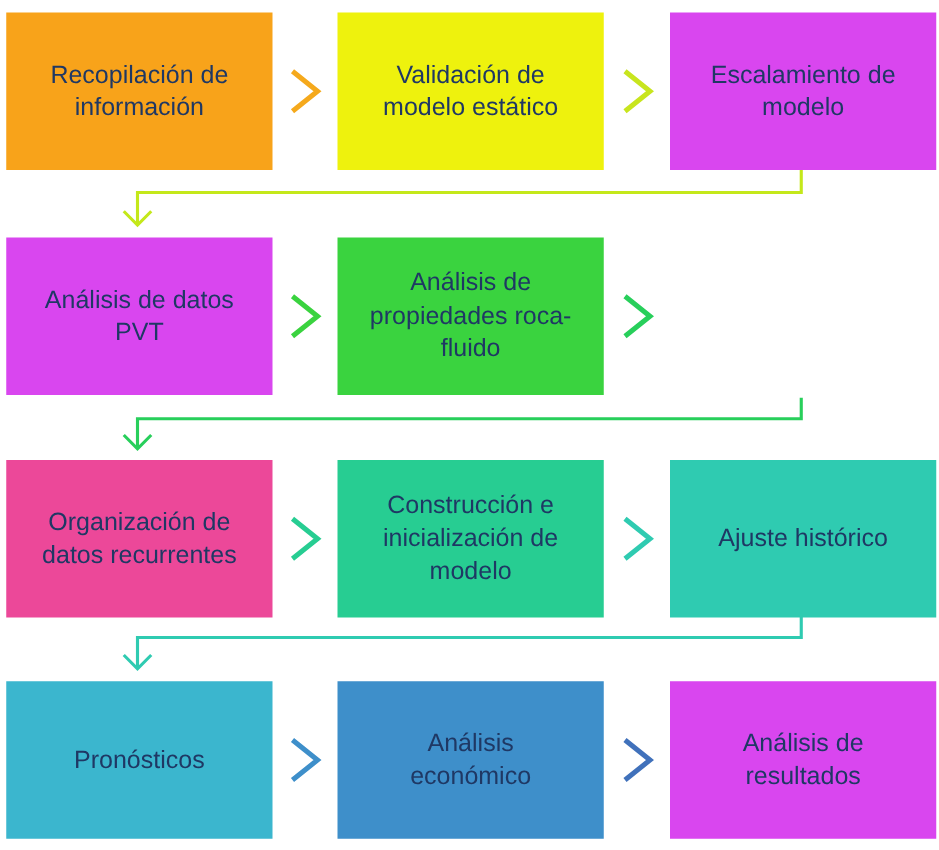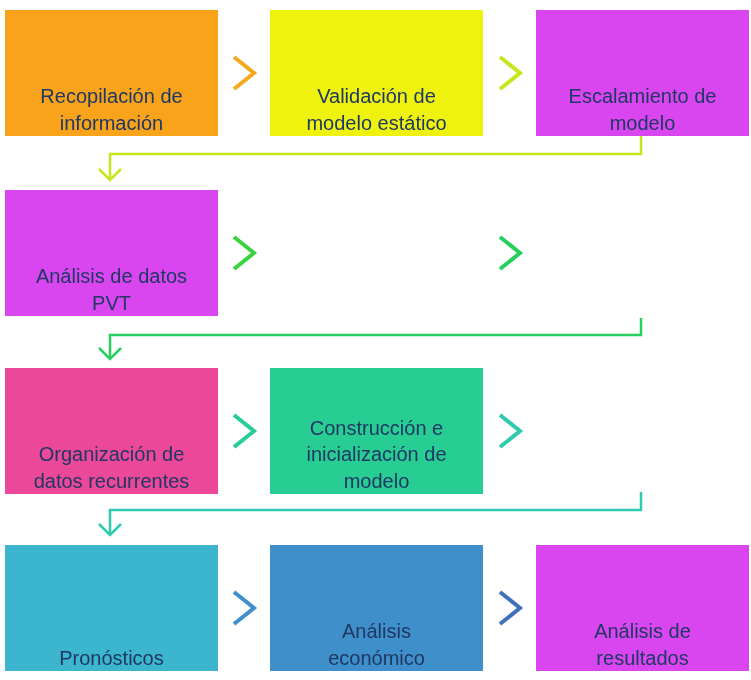--- a/index.html
+++ b/index.html
@@ -6,21 +6,21 @@
   .diagram{
     position:relative;
     width:751px;height:680px;
     background:#ffffff;
     font-family:"Liberation Sans", sans-serif;
     overflow:hidden;
   }
   .box{
     position:absolute;
     width:213px;height:126px;
-    display:flex;align-items:flex-end;justify-content:center;
+    display:flex;align-items:center;justify-content:center;
     text-align:center;
   }
   .box-label{
     display:block;
     padding:0 24px;
     font-size:20px;
     line-height:1.32;
     font-weight:400;
   }
   .chevron{position:absolute;}
@@ -55,20 +55,23 @@
     <polyline points="641,0 641,18 110,18 110,44" fill="none" stroke-width="2.5" stroke="#C4E81A"></polyline>
     <polyline points="99,33 110,44 121,33" fill="none" stroke-width="2.5" stroke="#C4E81A"></polyline>
   </svg>
 
   <div class="box r2 c1" style="background: #d946ef;">
     <span class="box-label">Análisis de datos PVT</span>
   </div>
   <svg class="chevron" style="left:226px;top:233px;" width="36" height="40" viewBox="0 0 36 40">
     <polyline points="8,4 28,20 8,36" fill="none" stroke-width="4" stroke="#3AD33F"></polyline>
   </svg>
+  <div class="box r2 c2" style="background: rgb(58, 211, 63);">
+    <span class="box-label">Análisis de propiedades roca-fluido</span>
+  </div>
   <svg class="chevron" style="left:492px;top:233px;" width="36" height="40" viewBox="0 0 36 40">
     <polyline points="8,4 28,20 8,36" fill="none" stroke-width="4" stroke="#28CF5B"></polyline>
   </svg>
 
   <svg class="wrap-arrow" style="top:318px;" width="751" height="50" viewBox="0 0 751 50">
     <polyline points="641,0 641,17 110,17 110,41" fill="none" stroke-width="2.5" stroke="#28CF5B"></polyline>
     <polyline points="99,30 110,41 121,30" fill="none" stroke-width="2.5" stroke="#28CF5B"></polyline>
   </svg>
 
   <div class="box r3 c1" style="background: #ec4899;">
@@ -76,20 +79,23 @@
   </div>
   <svg class="chevron" style="left:226px;top:411px;" width="36" height="40" viewBox="0 0 36 40">
     <polyline points="8,4 28,20 8,36" fill="none" stroke-width="4" stroke="#27CD92"></polyline>
   </svg>
   <div class="box r3 c2" style="background: rgb(39, 205, 146);">
     <span class="box-label">Construcción e inicialización de modelo</span>
   </div>
   <svg class="chevron" style="left:492px;top:411px;" width="36" height="40" viewBox="0 0 36 40">
     <polyline points="8,4 28,20 8,36" fill="none" stroke-width="4" stroke="#2FCBB1"></polyline>
   </svg>
+  <div class="box r3 c3" style="background: rgb(47, 203, 177);">
+    <span class="box-label">Ajuste histórico</span>
+  </div>
 
   <svg class="wrap-arrow" style="top:492px;" width="751" height="53" viewBox="0 0 751 53">
     <polyline points="641,0 641,18 110,18 110,43" fill="none" stroke-width="2.5" stroke="#2FCBB1"></polyline>
     <polyline points="99,32 110,43 121,32" fill="none" stroke-width="2.5" stroke="#2FCBB1"></polyline>
   </svg>
 
   <div class="box r4 c1" style="background: rgb(59, 182, 206);">
     <span class="box-label">Pronósticos</span>
   </div>
   <svg class="chevron" style="left:226px;top:588px;" width="36" height="40" viewBox="0 0 36 40">

